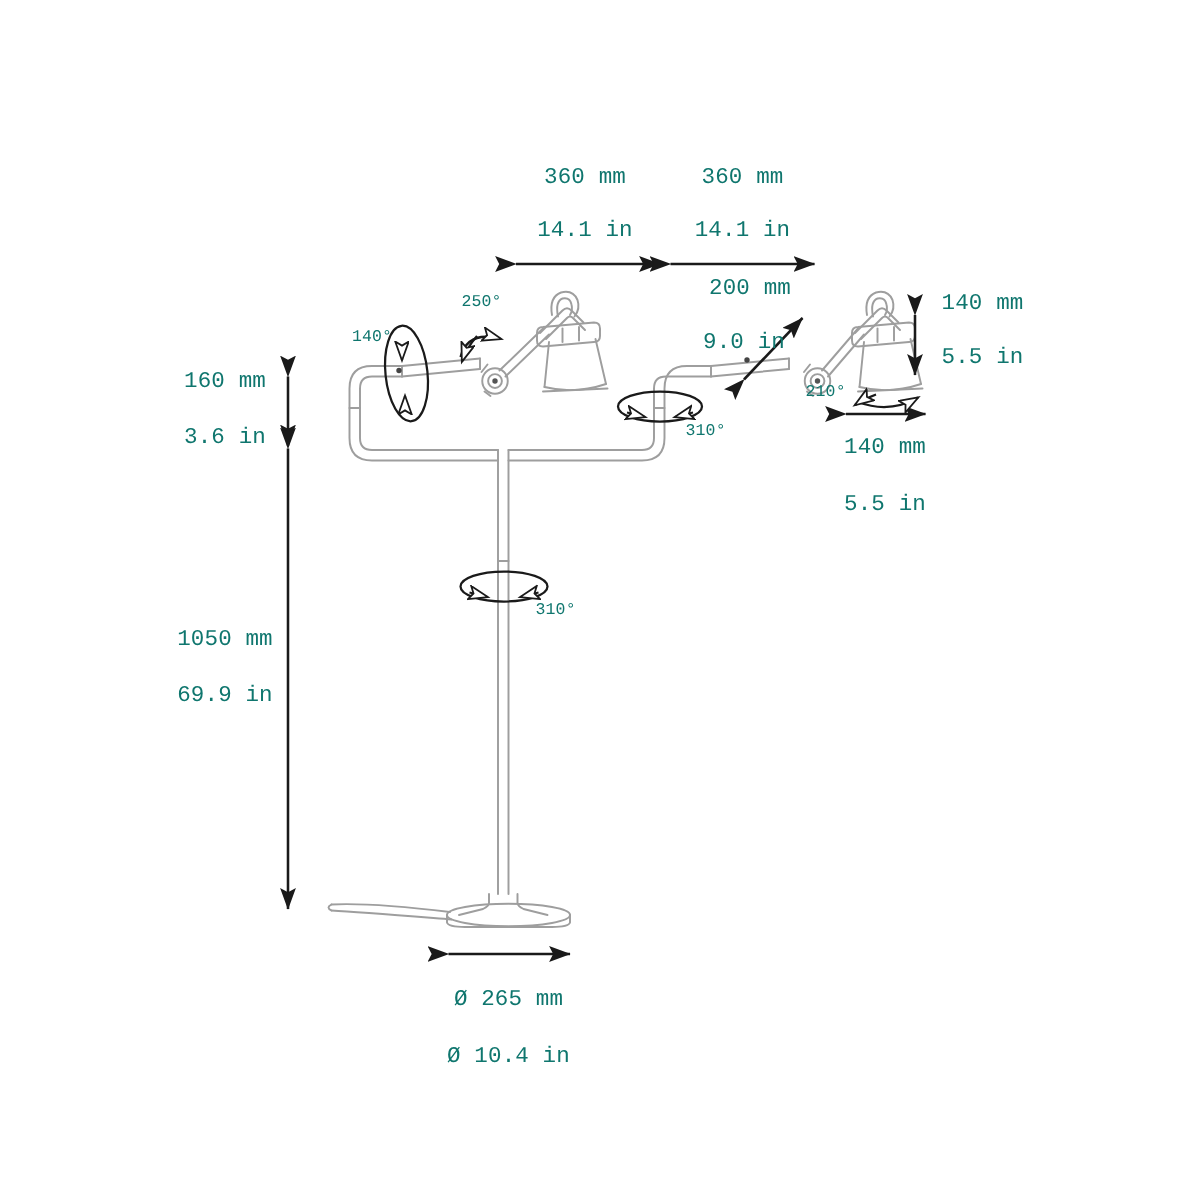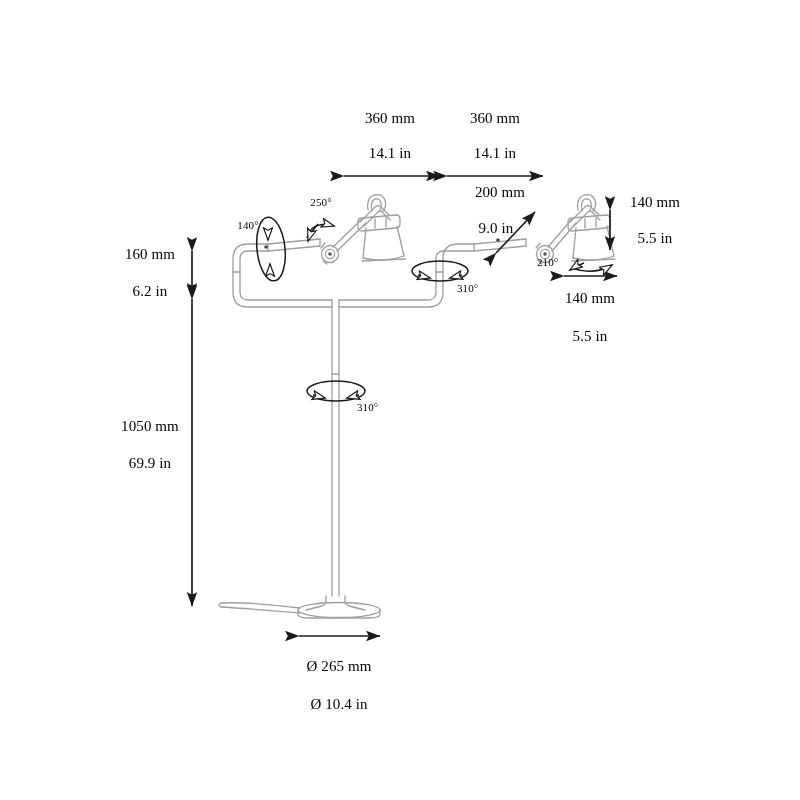--- a/index.html
+++ b/index.html
@@ -17,23 +17,23 @@
   }
   #drawing {
     position: absolute;
     left: 0;
     top: 0;
     width: 800px;
     height: 800px;
   }
   .lbl {
     position: absolute;
-    font-family: Liberation Serif, serif;
+    font-family: Liberation Mono, monospace;
     font-size: 15px;
-    color: #000000;
+    color: #0f766e;
     white-space: nowrap;
     letter-spacing: 0.1px;
   }
   .lbl.ctr {
     transform: translateX(-50%);
   }
   .lbl.ang {
     font-size: 11px;
   }
 </style>
@@ -218,21 +218,21 @@
   <div class="lbl ctr" style="left:500px; top:184px;">200 mm</div>
   <div class="lbl ctr" style="left:496px; top:220px;">9.0 in</div>
 
   <div class="lbl ctr" style="left:655px; top:194px;">140 mm</div>
   <div class="lbl ctr" style="left:655px; top:230px;">5.5 in</div>
 
   <div class="lbl ctr" style="left:590px; top:290px;">140 mm</div>
   <div class="lbl ctr" style="left:590px; top:328px;">5.5 in</div>
 
   <div class="lbl ctr" style="left:150px; top:246px;">160 mm</div>
-  <div class="lbl ctr" style="left:150px; top:283px;">6.2 in</div>
+  <div class="lbl ctr" style="left:150px; top:283px;">3.6 in</div>
 
   <div class="lbl ctr" style="left:150px; top:418px;">1050 mm</div>
   <div class="lbl ctr" style="left:150px; top:455px;">69.9 in</div>
 
   <div class="lbl ctr" style="left:339px; top:658px;">Ø 265 mm</div>
   <div class="lbl ctr" style="left:339px; top:696px;">Ø 10.4 in</div>
 
   <div class="lbl ang ctr" style="left:248px; top:219px;">140°</div>
   <div class="lbl ang ctr" style="left:321px; top:196px;">250°</div>
   <div class="lbl ang" style="left:457px; top:282px;">310°</div>

